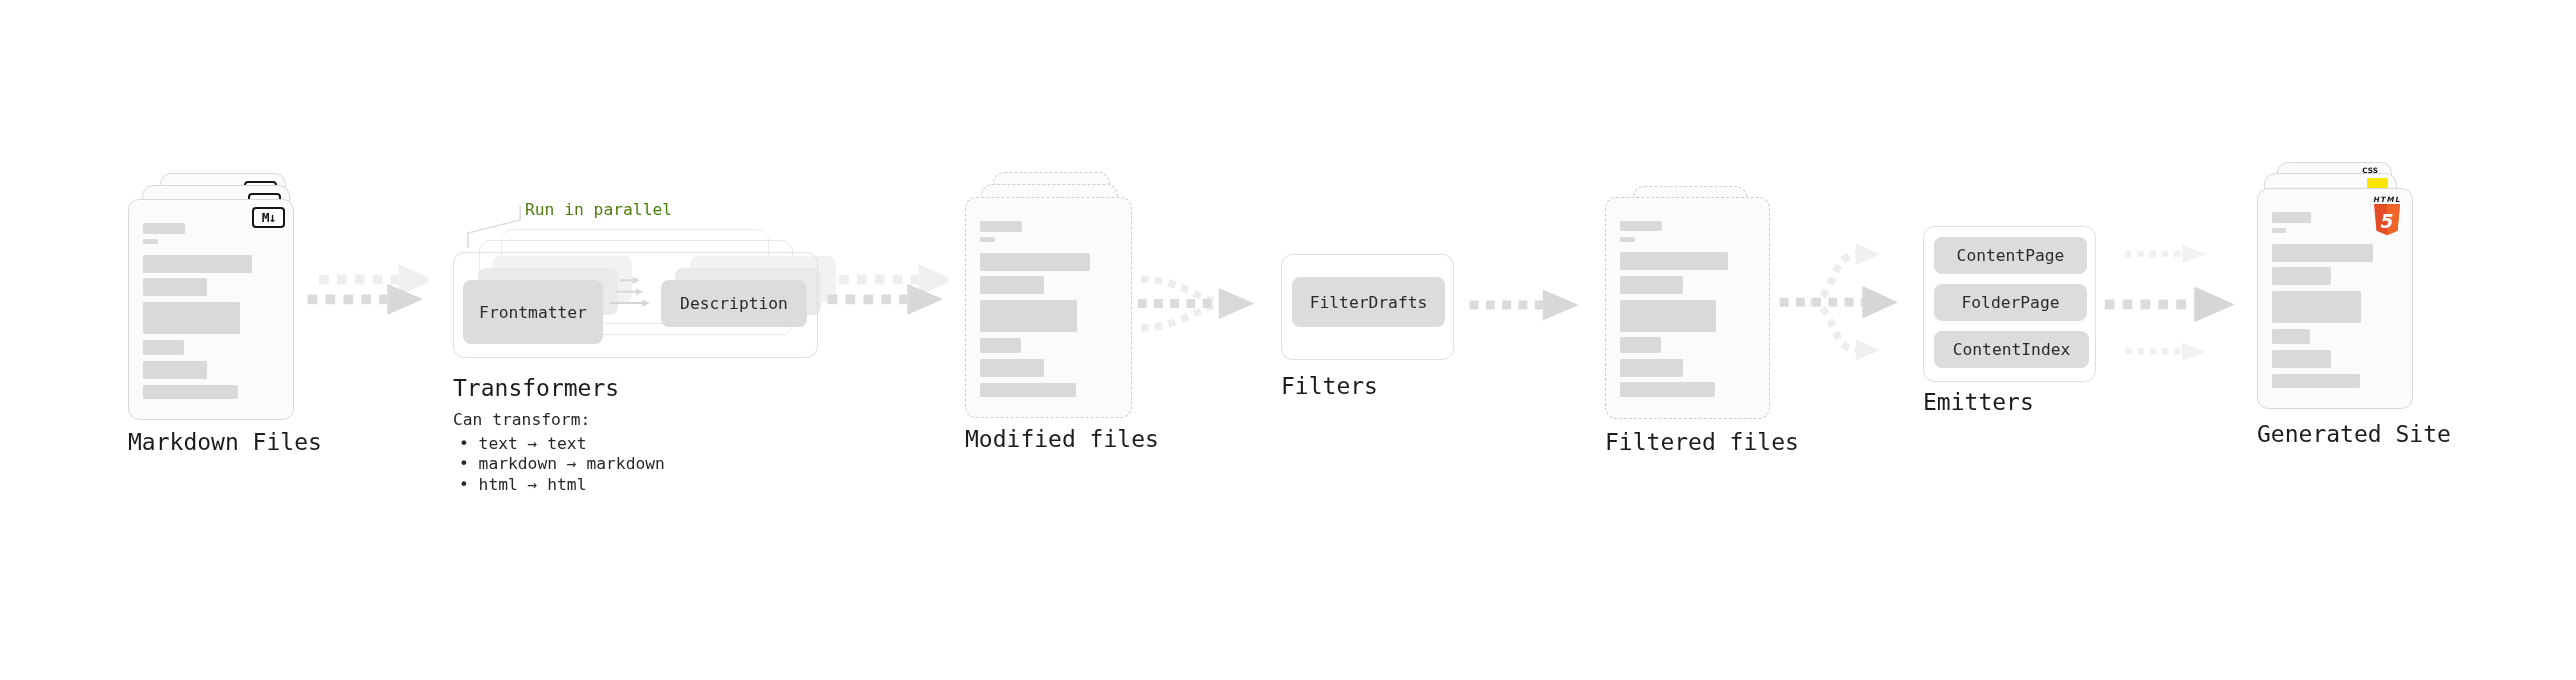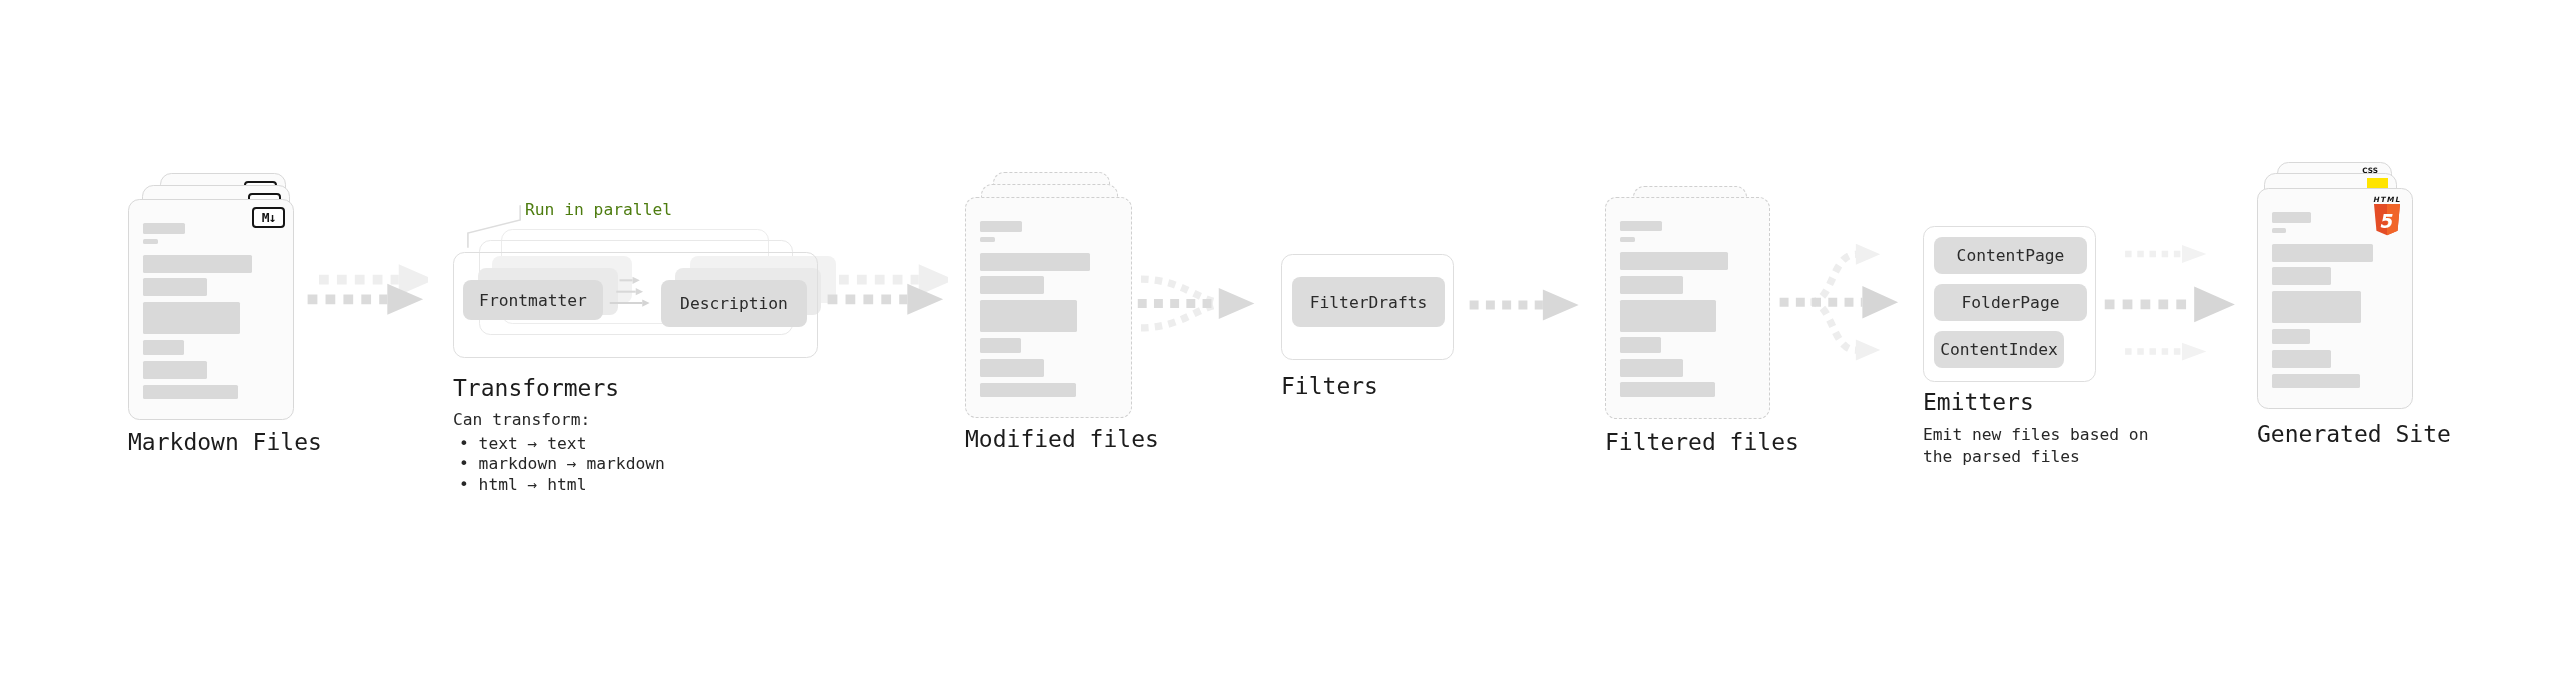--- a/index.html
+++ b/index.html
@@ -90,21 +90,21 @@
 
   <div class="lane" style="left:501px;top:229px;width:268px;height:95px;border-color:#ececec;"></div>
   <div class="lane" style="left:479px;top:240px;width:314px;height:95px;border-color:#e8e8e8;"></div>
 
   <div class="gbox ghost-2" style="left:492px;top:256px;width:140px;height:47px;"></div>
   <div class="gbox ghost-2" style="left:690px;top:256px;width:146px;height:47px;"></div>
   <div class="gbox ghost-1" style="left:478px;top:268px;width:140px;height:47px;"></div>
   <div class="gbox ghost-1" style="left:675px;top:268px;width:146px;height:47px;"></div>
 
   <div class="lane front" style="left:453px;top:252px;width:365px;height:106px;"></div>
-  <div class="gbox" style="left:463px;top:280px;width:140px;height:40px;">Frontmatter</div>
+  <div class="gbox" style="left:463px;top:280px;width:140px;height:64px;">Frontmatter</div>
   <div class="gbox" style="left:661px;top:280px;width:146px;height:47px;">Description</div>
 
   <svg class="abs" style="left:608px;top:273px;" width="49" height="39" viewBox="0 0 60 48">
     <line x1="14" y1="9" x2="30" y2="9" stroke="#d8d8d8" stroke-width="2.5"></line>
       <polygon points="30,4.5 39,9 30,13.5" fill="#d8d8d8"></polygon>
     <line x1="10" y1="23" x2="34" y2="23" stroke="#d8d8d8" stroke-width="2.5"></line>
       <polygon points="34,18.5 43,23 34,27.5" fill="#d8d8d8"></polygon>
     <line x1="2" y1="37" x2="42" y2="37" stroke="#d4d4d4" stroke-width="2.5"></line>
       <polygon points="42,32.5 51,37 42,41.5" fill="#d4d4d4"></polygon>
   </svg>
@@ -182,24 +182,22 @@
     <polygon points="96,7 126,20 96,33" fill="#f0f0f0"></polygon>
     <path d="M40,79 C68,79 66,138 96,138" fill="none" stroke="#ededed" stroke-width="9" stroke-dasharray="9 8"></path>
     <polygon points="96,125 126,138 96,151" fill="#f0f0f0"></polygon>
     <line x1="2" y1="79" x2="104" y2="79" stroke="#dbdbdb" stroke-width="11" stroke-dasharray="11 9"></line>
     <polygon points="104,59 148,79 104,99" fill="#d6d6d6"></polygon>
   </svg>
 
   <div class="lane front" style="left:1923px;top:226px;width:173px;height:156px;"></div>
   <div class="gbox" style="left:1934px;top:237px;width:153px;height:37px;">ContentPage</div>
   <div class="gbox" style="left:1934px;top:284px;width:153px;height:37px;">FolderPage</div>
-  <div class="gbox" style="left:1934px;top:331px;width:130px;height:37px;">ContentIndex</div>
+  <div class="gbox" style="left:1934px;top:331px;width:155px;height:37px;">ContentIndex</div>
   <div class="stage-title" style="left:1923px;top:389px;">Emitters</div>
-  <div class="stage-sub" style="left:1923px;top:424px;">Emit new files based on
-the parsed files</div>
 
   <svg class="abs" style="left:2103px;top:241px;" width="145" height="122" viewBox="0 0 178 150">
     <line x1="27" y1="16" x2="97" y2="16" stroke="#f0f0f0" stroke-width="8" stroke-dasharray="8 7"></line>
     <polygon points="97,5 127,16 97,27" fill="#f2f2f2"></polygon>
     <line x1="2" y1="78" x2="112" y2="78" stroke="#dbdbdb" stroke-width="12" stroke-dasharray="12 10"></line>
     <polygon points="112,56 162,78 112,100" fill="#d6d6d6"></polygon>
     <line x1="27" y1="136" x2="97" y2="136" stroke="#f0f0f0" stroke-width="8" stroke-dasharray="8 7"></line>
     <polygon points="97,125 127,136 97,147" fill="#f2f2f2"></polygon>
   </svg>
 

